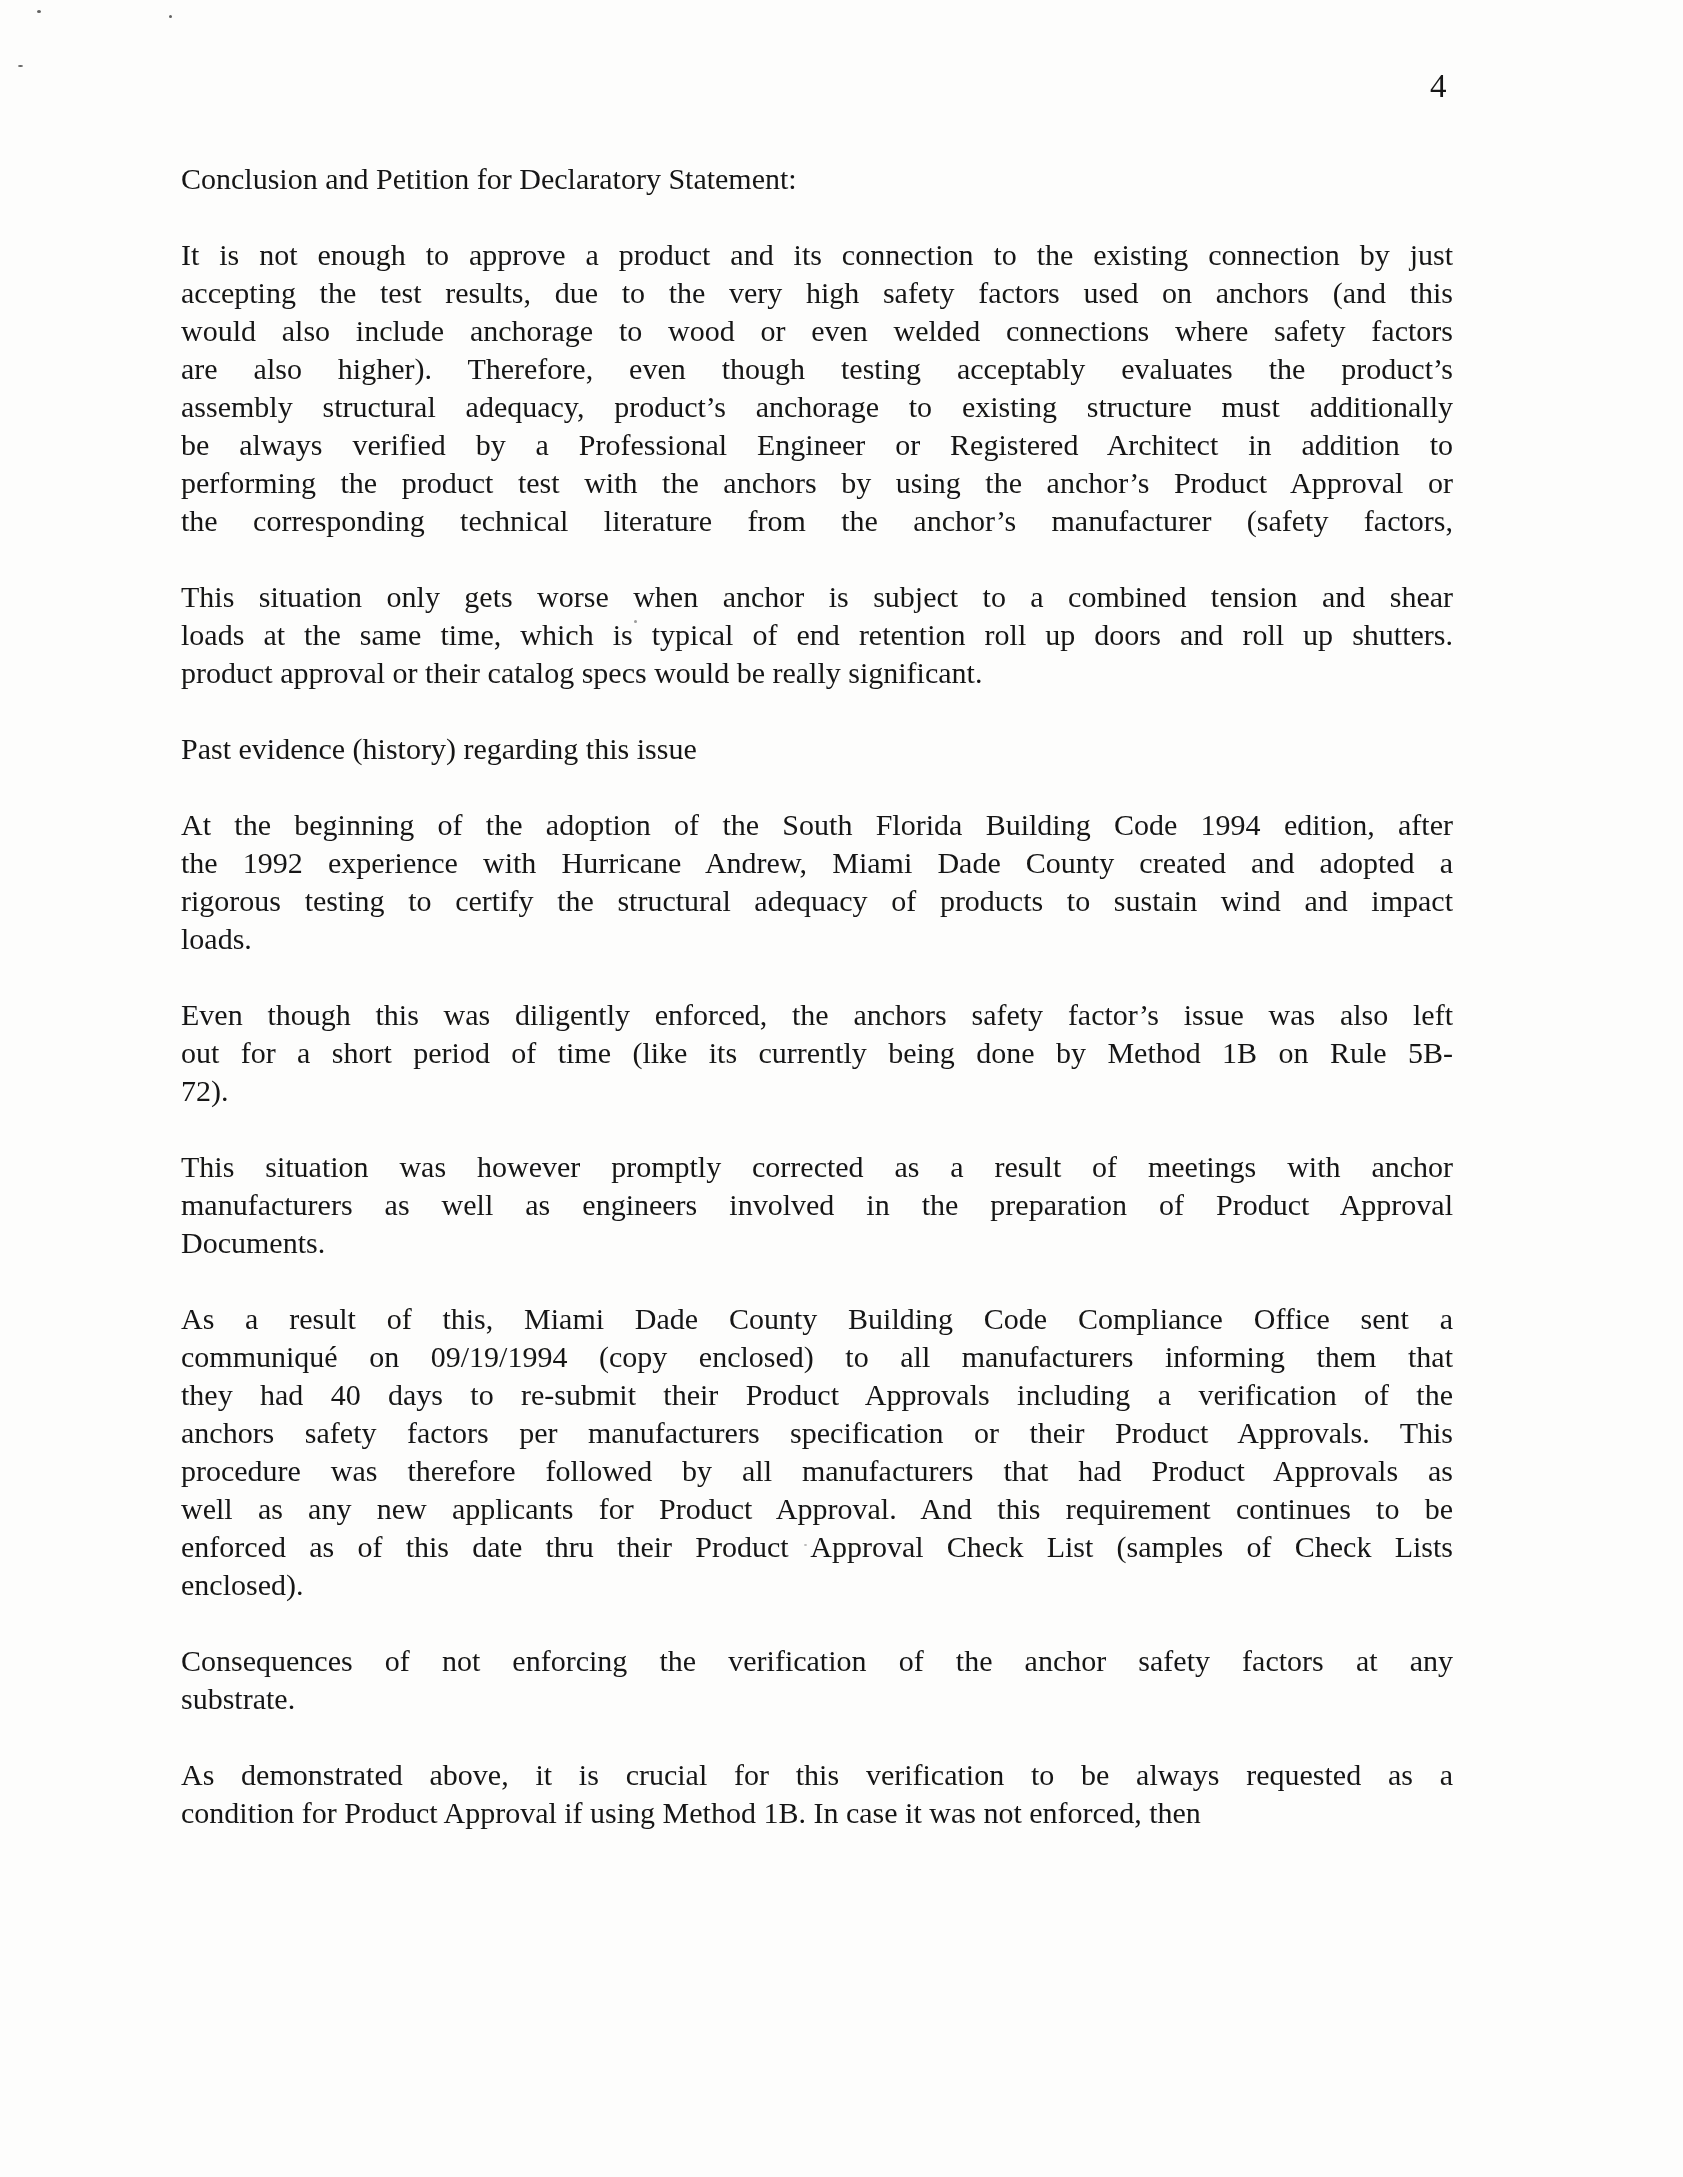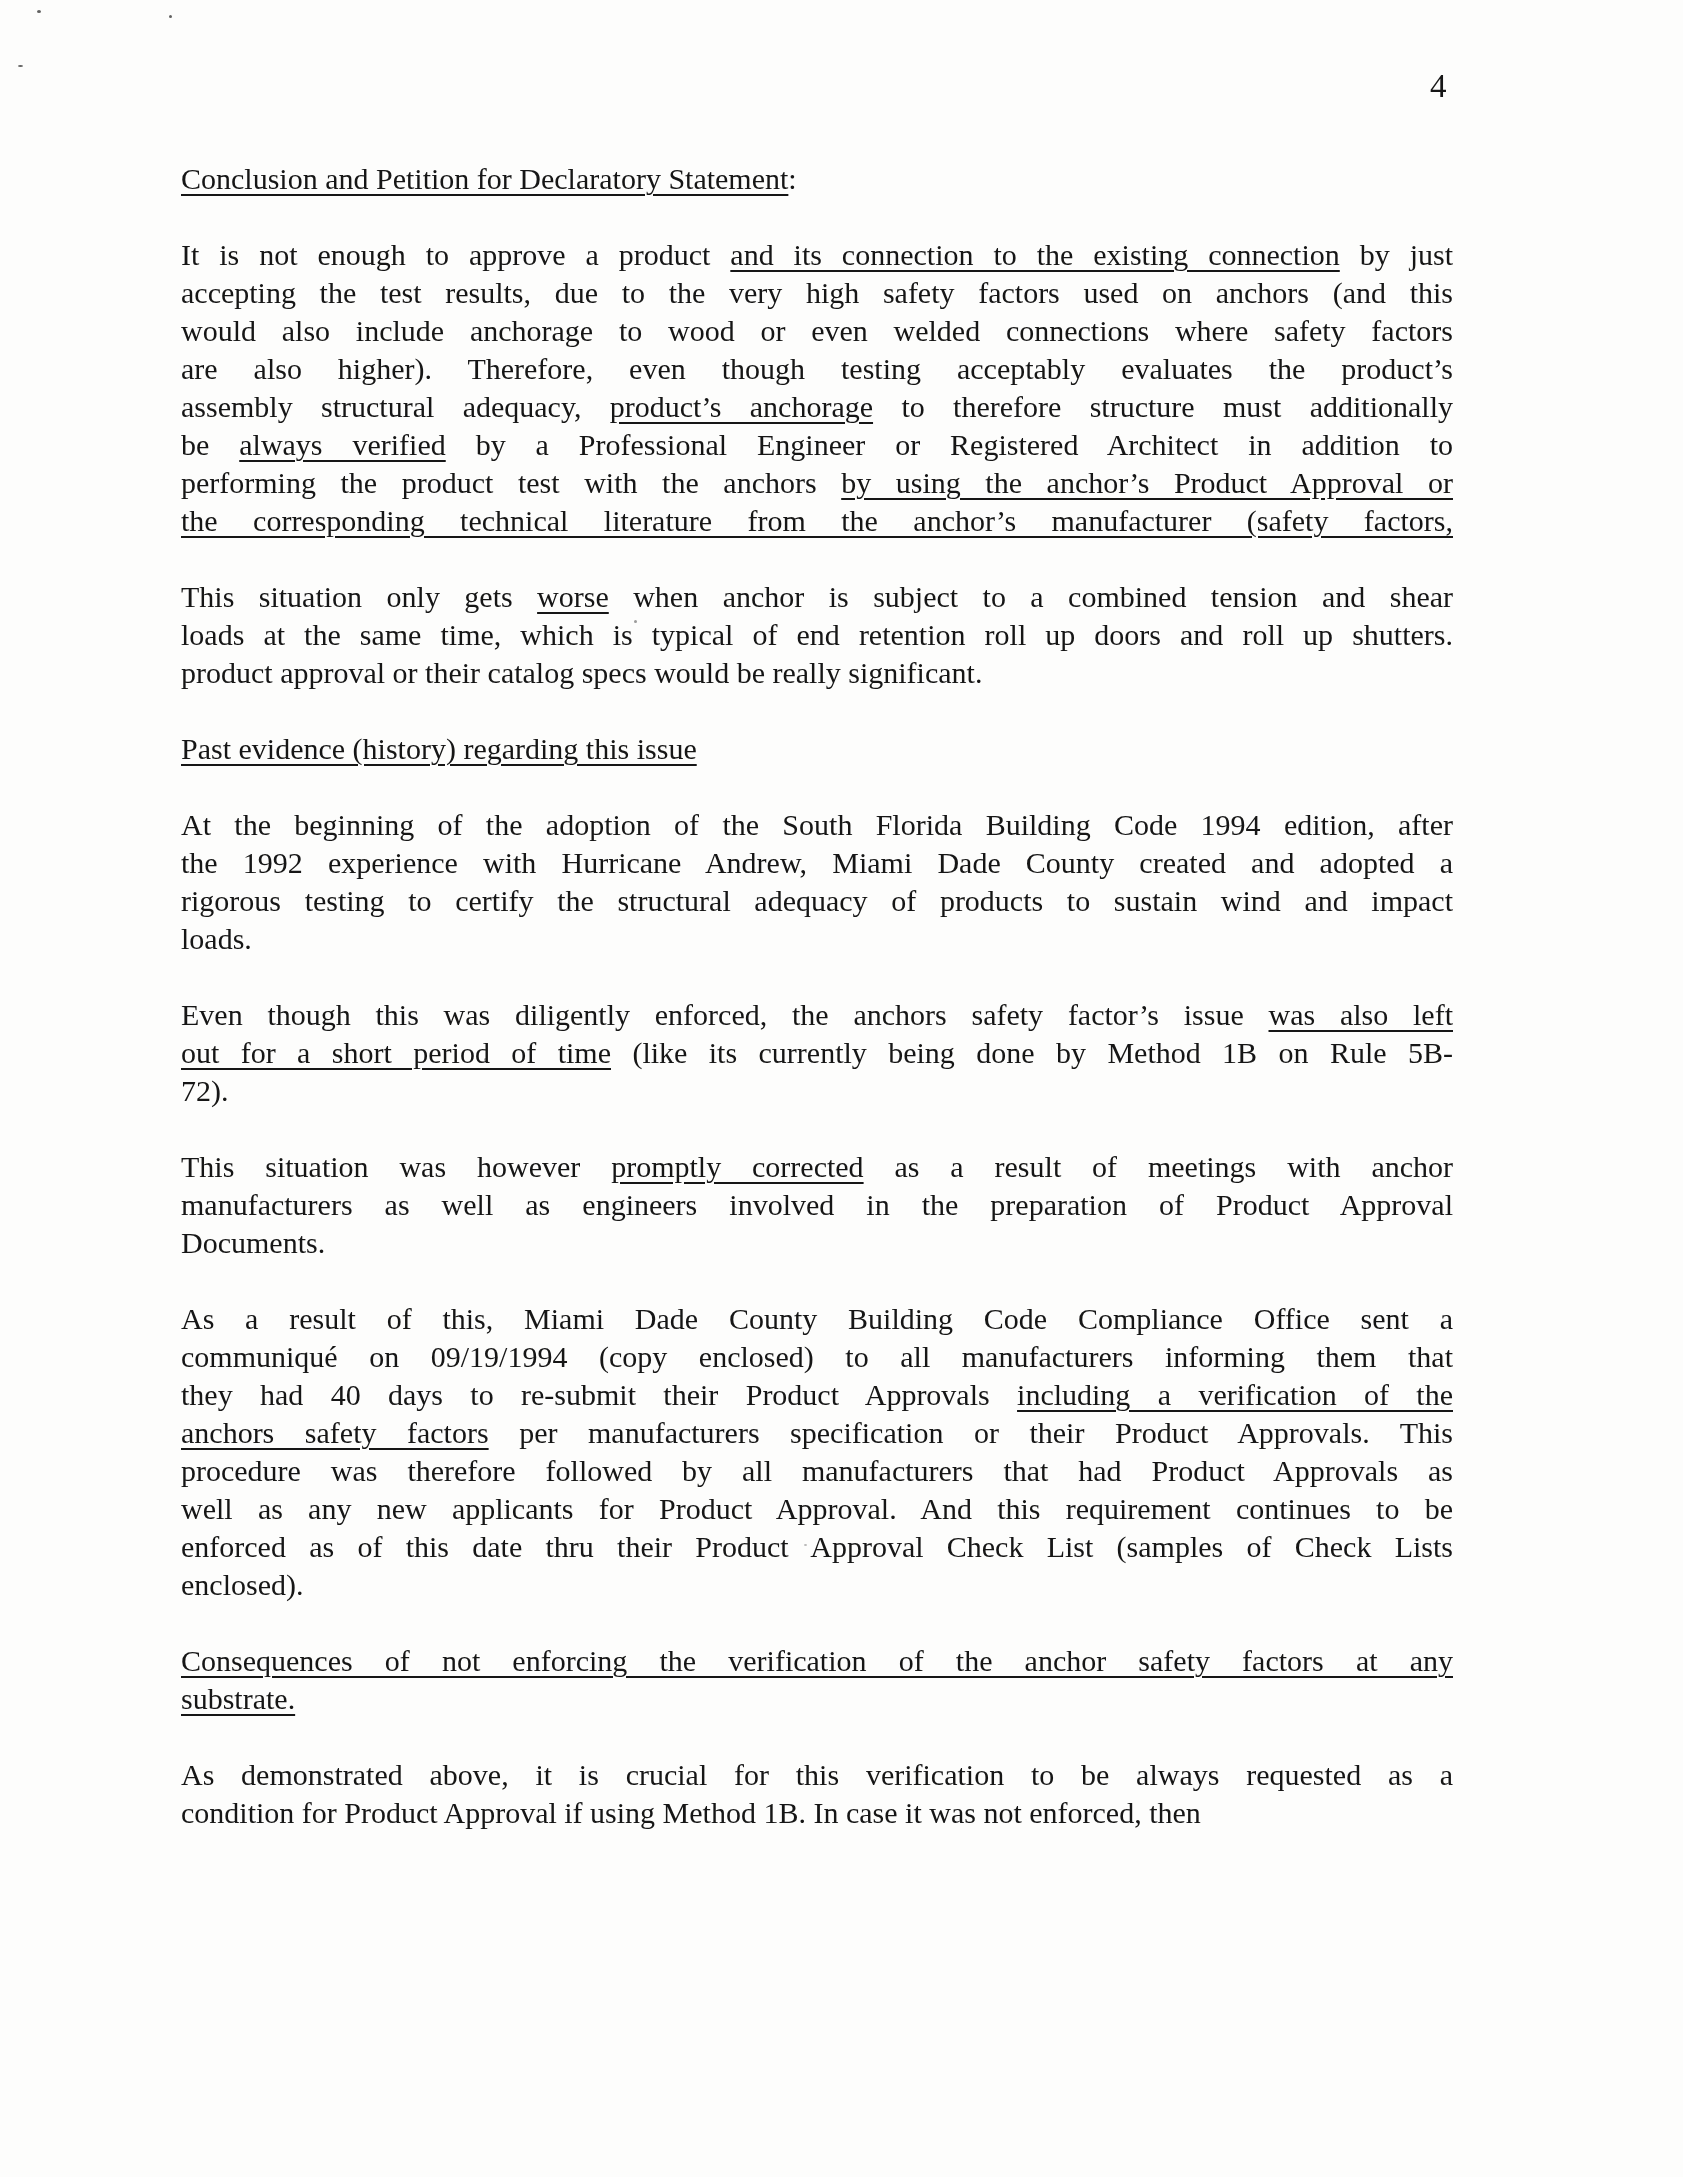--- a/index.html
+++ b/index.html
@@ -23,21 +23,20 @@
   .block{margin:0 0 38px 0;}
   .line{
     font-size:30px;
     line-height:38px;
     text-align:justify;
     text-align-last:justify;
     white-space:normal;
   }
   .line.last{text-align-last:left;}
   .u{
-    text-decoration:underline;
     text-decoration-thickness:2.4px;
     text-underline-offset:5px;
     margin-top:44px;
   }
   .speck{position:absolute;background:#3a3a3a;border-radius:50%;opacity:.8;}
 </style>
 </head>
 <body>
 
 <div class="page">
@@ -53,21 +52,21 @@
 
   <div class="doc">
       <div class="block heading">
         <div class="line last"><span class="u">Conclusion and Petition for Declaratory Statement</span><span>:</span></div>
       </div>
       <div class="block paragraph">
         <div class="line"><span>It is not enough to approve a product </span><span class="u">and its connection to the existing connection</span><span> by just</span></div>
         <div class="line"><span>accepting the test results, due to the very high safety factors used on anchors (and this</span></div>
         <div class="line"><span>would also include anchorage to wood or even welded connections where safety factors</span></div>
         <div class="line"><span>are also higher). Therefore, even though testing acceptably evaluates the product’s</span></div>
-        <div class="line"><span>assembly structural adequacy, </span><span class="u">product’s anchorage</span><span> to therefore structure must additionally</span></div>
+        <div class="line"><span>assembly structural adequacy, </span><span class="u">product’s anchorage</span><span> to existing structure must additionally</span></div>
         <div class="line"><span>be </span><span class="u">always verified</span><span> by a Professional Engineer or Registered Architect in addition to</span></div>
         <div class="line"><span>performing the product test with the anchors </span><span class="u">by using the anchor’s Product Approval or</span></div>
         <div class="line"><span class="u">the corresponding technical literature from the anchor’s manufacturer (safety factors,</span></div>
       </div>
       <div class="block paragraph">
         <div class="line"><span>This situation only gets </span><span class="u">worse</span><span> when anchor is subject to a combined tension and shear</span></div>
         <div class="line"><span>loads at the same time, which is typical of end retention roll up doors and roll up shutters.</span></div>
         <div class="line last"><span>product approval or their catalog specs would be really significant.</span></div>
       </div>
       <div class="block heading">

